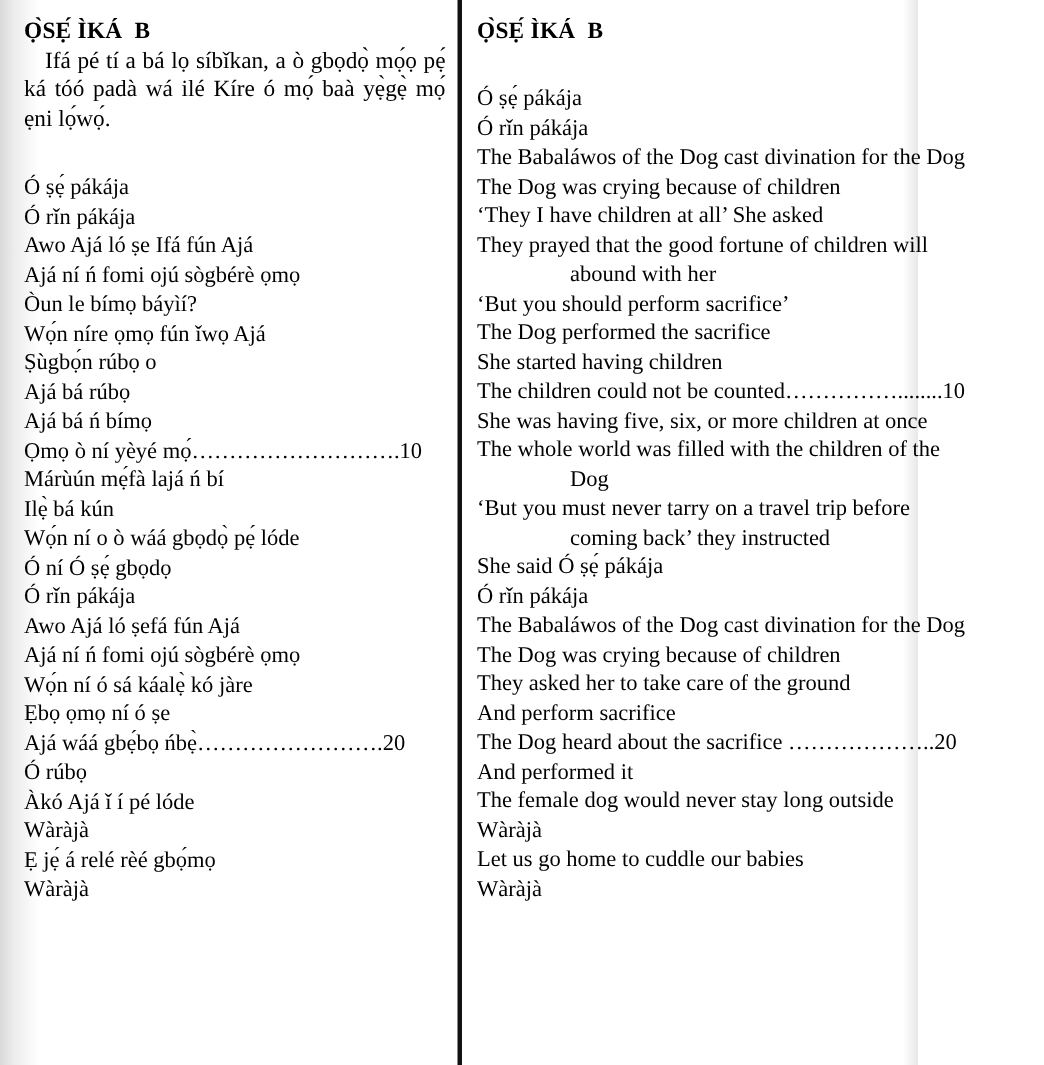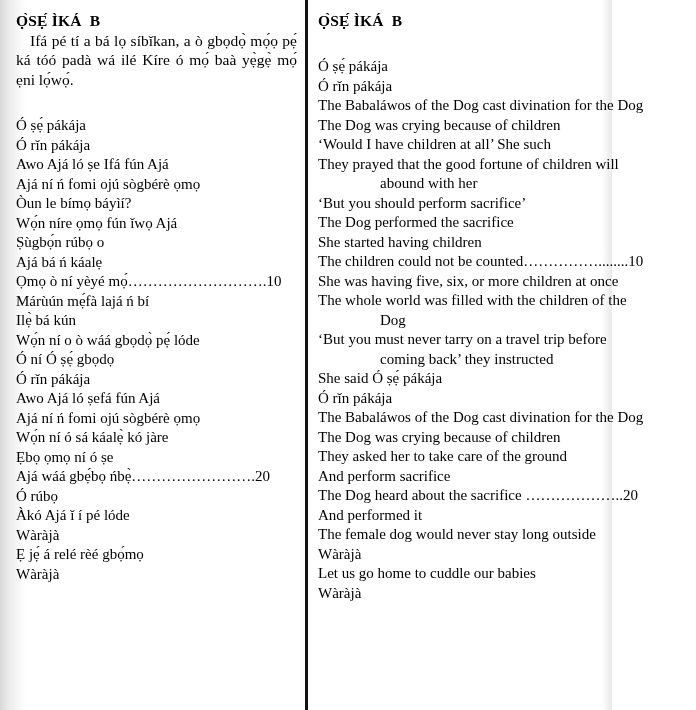--- a/index.html
+++ b/index.html
@@ -127,21 +127,22 @@
     <div class="section-title">Ọ̀SẸ́ ÌKÁ  B</div>
     <p class="intro">Ifá pé tí a bá lọ síbǐkan, a ò gbọdọ̀ mọ́ọ pẹ́ ká tóó padà wá ilé Kíre ó mọ́ baà yẹ̀gẹ̀ mọ́ ẹni lọ́wọ́.</p>
     <div class="verse" id="yoruba-verse">
         <div class="verse-line">Ó ṣẹ́ pákája</div>
         <div class="verse-line">Ó rǐn pákája</div>
         <div class="verse-line">Awo Ajá ló ṣe Ifá fún Ajá</div>
         <div class="verse-line">Ajá ní ń fomi ojú sògbérè ọmọ</div>
         <div class="verse-line">Òun le bímọ báyìí?</div>
         <div class="verse-line">Wọ́n níre ọmọ fún ǐwọ Ajá</div>
         <div class="verse-line">Ṣùgbọ́n rúbọ o</div>
-        <div class="verse-line">Ajá bá ń káalẹ</div>
+        <div class="verse-line">Ajá bá rúbọ</div>
+        <div class="verse-line">Ajá bá ń bímọ</div>
         <div class="verse-line">Ọmọ ò ní yèyé mọ́……………………….10</div>
         <div class="verse-line">Márùún mẹ́fà lajá ń bí</div>
         <div class="verse-line">Ilẹ̀ bá kún</div>
         <div class="verse-line">Wọ́n ní o ò wáá gbọdọ̀ pẹ́ lóde</div>
         <div class="verse-line">Ó ní Ó ṣẹ́ gbọdọ</div>
         <div class="verse-line">Ó rǐn pákája</div>
         <div class="verse-line">Awo Ajá ló ṣefá fún Ajá</div>
         <div class="verse-line">Ajá ní ń fomi ojú sògbérè ọmọ</div>
         <div class="verse-line">Wọ́n ní ó sá káalẹ̀ kó jàre</div>
         <div class="verse-line">Ẹbọ ọmọ ní ó ṣe</div>
@@ -154,21 +155,21 @@
       </div>
   </div>
 
   <div class="column" id="col-english">
     <div class="section-title">Ọ̀SẸ́ ÌKÁ  B</div>
     <div class="verse" id="english-verse">
         <div class="verse-line">Ó ṣẹ́ pákája</div>
         <div class="verse-line">Ó rǐn pákája</div>
         <div class="verse-line">The Babaláwos of the Dog cast divination for the Dog</div>
         <div class="verse-line">The Dog was crying because of children</div>
-        <div class="verse-line">‘Would I have children at all’ She such</div>
+        <div class="verse-line">‘They I have children at all’ She asked</div>
         <div class="verse-line">They prayed that the good fortune of children will</div>
         <div class="verse-line indent">abound with her</div>
         <div class="verse-line">‘But you should perform sacrifice’</div>
         <div class="verse-line">The Dog performed the sacrifice</div>
         <div class="verse-line">She started having children</div>
         <div class="verse-line">The children could not be counted……………........10</div>
         <div class="verse-line">She was having five, six, or more children at once</div>
         <div class="verse-line">The whole world was filled with the children of the</div>
         <div class="verse-line indent">Dog</div>
         <div class="verse-line">‘But you must never tarry on a travel trip before</div>

